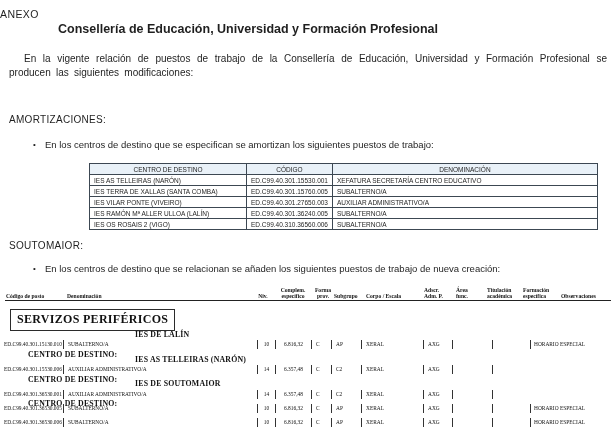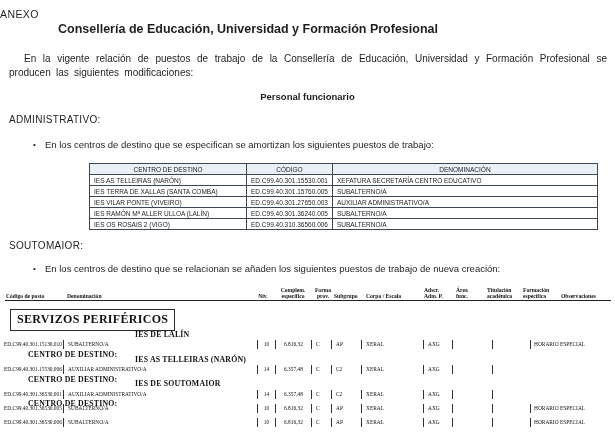--- a/index.html
+++ b/index.html
@@ -77,23 +77,22 @@
   .c-obs:not(:empty){border-left:1px solid #333;}
 </style>
 </head>
 <body>
 
 <div class="page">
 
   <div class="annex-title">ANEXO</div>
   <div class="doc-title">Consellería de Educación, Universidad y Formación Profesional</div>
   <p class="intro">En la vigente relación de puestos de trabajo de la Consellería de Educación, Universidad y Formación Profesional se producen las siguientes modificaciones:</p>
-  <div class="personal">Personal funcionario</div>
-
-  <div class="sect-heading" style="top:114px;">ADMINISTRATIVO:</div>
+
+  <div class="sect-heading" style="top:114px;">AMORTIZACIONES:</div>
 
   <div class="bullet-line" style="top:139px;">
     <span class="dot">•</span><span>En los centros de destino que se especifican se amortizan los siguientes puestos de trabajo:</span>
   </div>
 
   <table class="amort-table">
     <thead>
       <tr>
         <th class="col-centro">CENTRO DE DESTINO</th>
         <th class="col-codigo">CÓDIGO</th>

